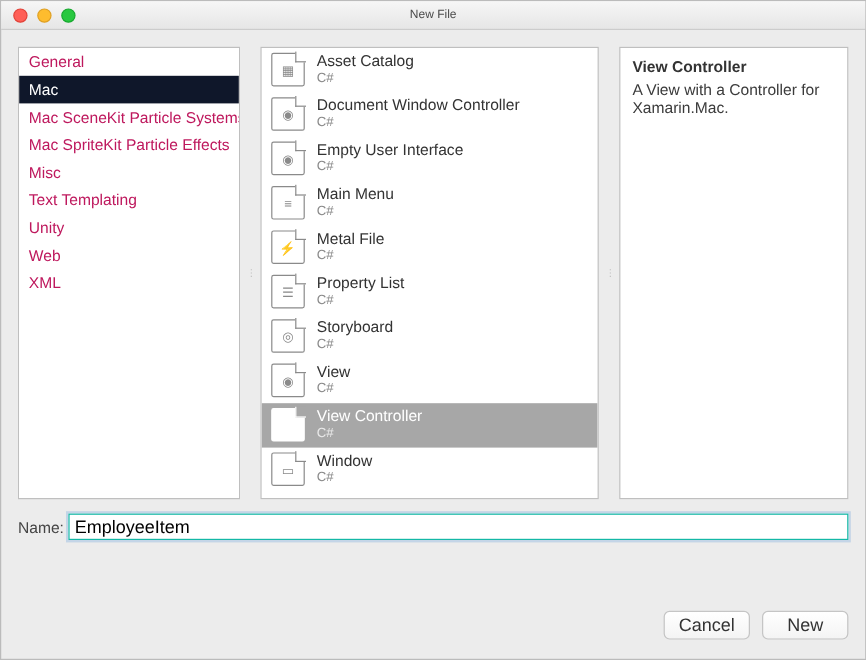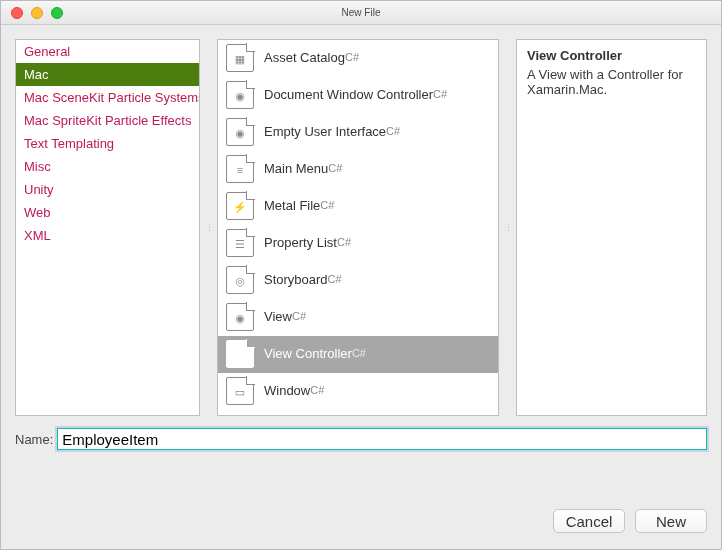--- a/index.html
+++ b/index.html
@@ -56,21 +56,21 @@
   .middle { width: 282px; }
   .right { flex:1; padding:8px 10px; }
   .cat-item {
     padding: 4px 8px;
     font-size: 13px;
     color:#be185d;
     white-space: nowrap;
     cursor: pointer;
   }
   .cat-item.selected {
-    background: #4d7c0f;
+    background: #0f172a;
     color: #fff;
   }
   .tpl-item {
     display:flex; align-items:center;
     padding:4px 8px; gap:10px;
     border-bottom:1px solid transparent;
     cursor:pointer;
   }
   .tpl-item.selected { background:#a7a7a7; color:#fff; }
   .tpl-item.selected .sub { color:#eaeaea; }
@@ -87,21 +87,21 @@
     content:"";
     position:absolute; top:-1.6px; right:-1.6px;
     width:8px; height:8px;
     background:#fff;
     border-left:1.6px solid #8a8a8a;
     border-bottom:1.6px solid #8a8a8a;
   }
   .tpl-item.selected .fold::after { border-color:#fff; background:#a7a7a7; }
   .ic-inner { position:absolute; left:50%; top:55%; transform:translate(-50%,-50%); font-size:11px; color:#8a8a8a; }
   .tpl-item.selected .ic-inner{ color:#fff; }
-  .tpl-txt { display:flex; flex-direction:row; line-height:1.15; }
+  .tpl-txt { display:flex; flex-direction:column; line-height:1.15; }
   .sub { font-size:11px; color:#888; }
   .right .hd { font-weight:600; margin-bottom:4px; color:#333; }
   .right .desc { font-size:13px; color:#3b3b3b; }
   .namebar {
     display:flex; align-items:center; gap:4px;
     padding: 8px 14px 4px 14px;
   }
   .namebar label { font-size:13px; color:#444; }
   .namebar input {
     flex:1; height:22px; font-size:15px;
@@ -142,22 +142,22 @@
     </div>
     <div class="title">New File</div>
   </div>
 
   <div class="content">
     <div class="panel left" id="cat-panel">
         <div class="cat-item">General</div>
         <div class="cat-item selected">Mac</div>
         <div class="cat-item">Mac SceneKit Particle Systems</div>
         <div class="cat-item">Mac SpriteKit Particle Effects</div>
+        <div class="cat-item">Misc</div>
         <div class="cat-item">Text Templating</div>
-        <div class="cat-item">Misc</div>
         <div class="cat-item">Unity</div>
         <div class="cat-item">Web</div>
         <div class="cat-item">XML</div>
       </div>
     <div class="spliter">⋮</div>
     <div class="panel middle" id="tpl-panel">
         <div class="tpl-item">
           <div class="tpl-icon fold">
             <div class="ic-inner">▦</div>
           </div>

